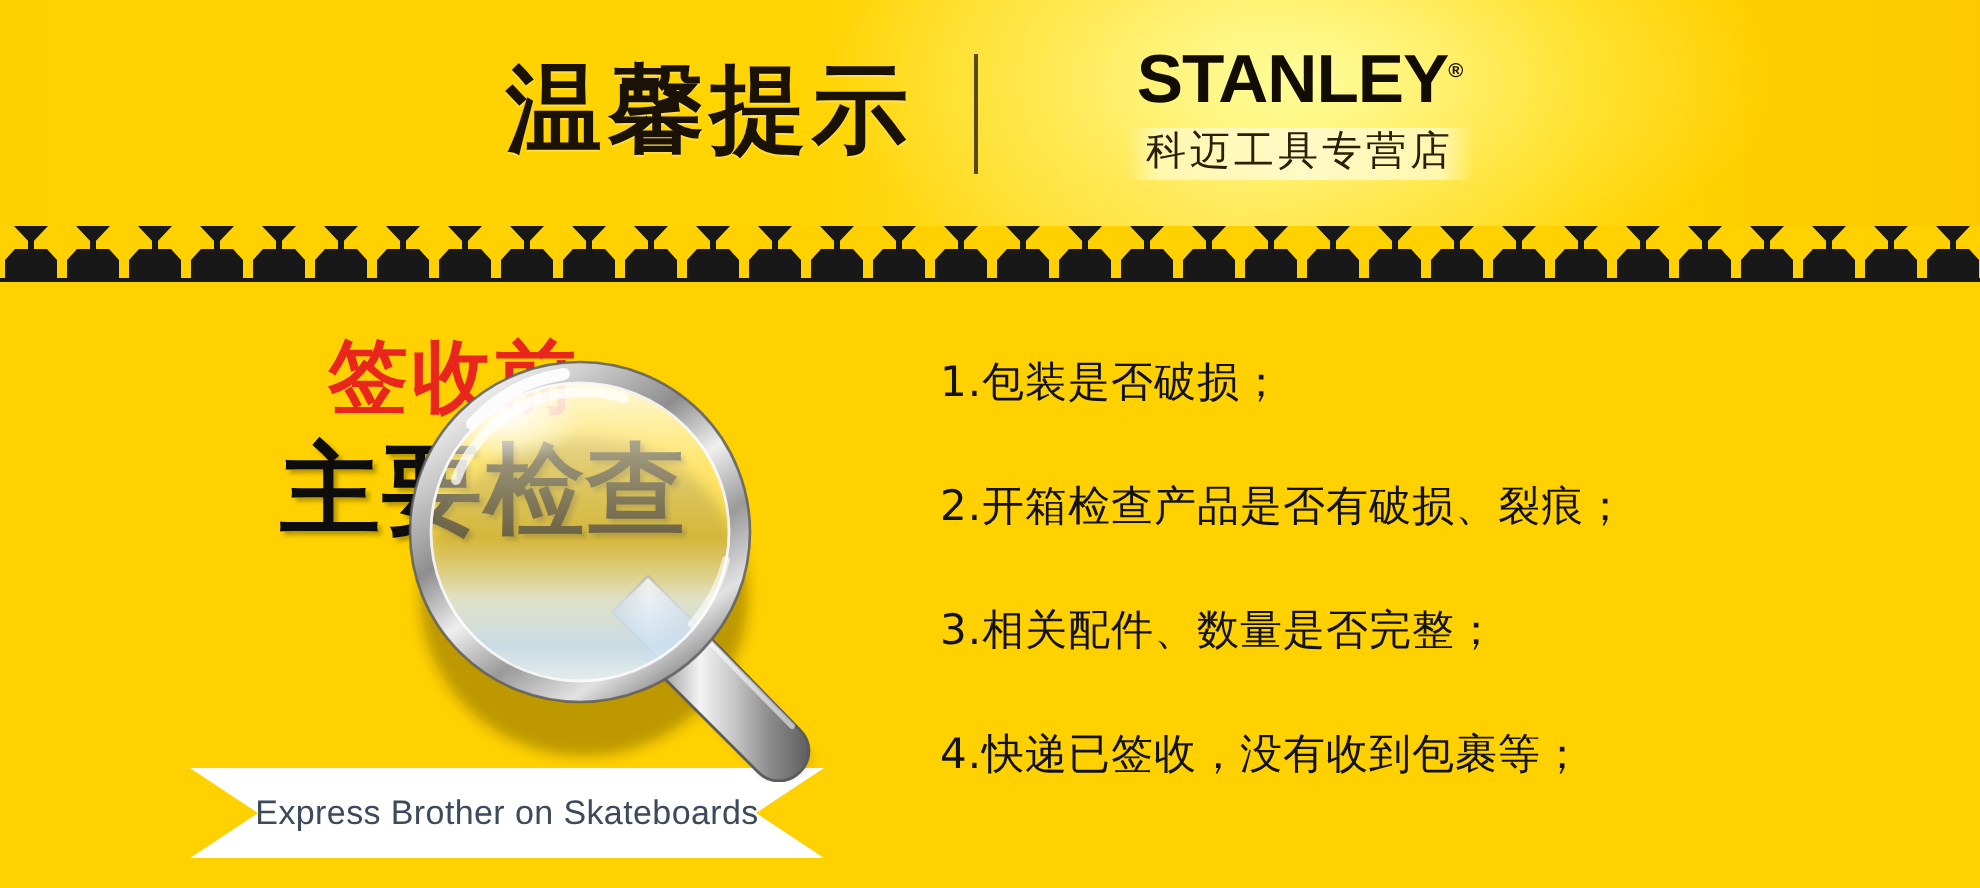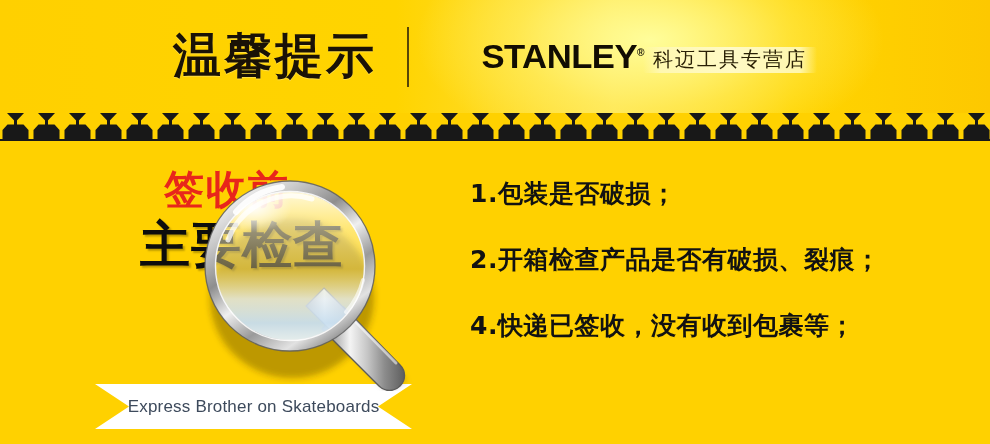--- a/index.html
+++ b/index.html
@@ -26,21 +26,21 @@
     font-size:48px;font-weight:700;color:#1a1206;
     letter-spacing:3px;line-height:1;
     text-shadow:0 1px 0 rgba(255,255,255,.25);
     white-space:nowrap;
     transform:translateY(-2px);
   }
   #header-divider{
     width:2px;height:60px;background:#3a2d08;opacity:.85;
     margin:0 26px 0 30px;
   }
-  #brand{display:flex;flex-direction:row;align-items:center;justify-content:space-between;transform:translateY(-1px);margin-left:48px;}
+  #brand{display:flex;flex-direction:column;align-items:center;justify-content:space-between;transform:translateY(-1px);margin-left:48px;}
   #brand-name{
     position:relative;
     font-family:"Liberation Sans","DejaVu Sans",sans-serif;
     font-size:34px;font-weight:700;color:#120d02;
     letter-spacing:-0.5px;line-height:1;white-space:nowrap;
     transform:scaleX(1.02);
   }
   #brand-reg{
     font-size:10px;vertical-align:super;font-weight:700;letter-spacing:0;
   }
@@ -78,21 +78,21 @@
   }
 
   
   #magnifier{position:absolute;left:200px;top:35px;width:220px;height:215px;z-index:5;}
   #magnifier svg{display:block;width:220px;height:215px;}
 
   
   #list{position:absolute;left:470px;top:40px;width:500px;z-index:2;}
   .list-item{
     font-family:"DejaVu Sans","Liberation Sans",sans-serif;
-    font-size:25px;font-weight:700;color:#121212;
+    font-size:21px;font-weight:400;color:#121212;
     line-height:1;white-space:nowrap;margin-bottom:41px;
     letter-spacing:.5px;
   }
   .list-item:last-child{margin-bottom:8px;}
 
   
   #ribbon{position:absolute;left:95px;top:243px;width:317px;height:45px;z-index:4;}
   #ribbon svg{position:absolute;left:0;top:0;width:317px;height:45px;}
   #ribbon-label{
     position:absolute;left:0;top:0;width:317px;height:45px;
@@ -210,20 +210,21 @@
         <circle cx="90" cy="90" r="74.5" fill="none" stroke="#FFFFFF" stroke-width="1.4" stroke-opacity=".85"></circle>
 
         <path d="M36,36 A76,76 0 0 1 82,11" stroke="#FFFFFF" stroke-width="6" stroke-opacity=".9" fill="none" stroke-linecap="round"></path>
         <path d="M146,136 A76,76 0 0 0 163,104" stroke="#FFFFFF" stroke-width="4" stroke-opacity=".6" fill="none" stroke-linecap="round"></path>
       </svg>
     </div>
 
     <div id="list">
       <div class="list-item">1.包装是否破损；</div>
       <div class="list-item">2.开箱检查产品是否有破损、裂痕；</div>
+      <div class="list-item">3.相关配件、数量是否完整；</div>
       <div class="list-item">4.快递已签收，没有收到包裹等；</div>
     </div>
 
     <div id="ribbon">
       <svg viewBox="0 0 317 45" preserveAspectRatio="none" aria-hidden="true">
         <path d="M0,0 L317,0 L317,45 L283,45 L317,45 L317,0 Z" fill="none"></path>
         <path d="M0,0 L317,0 L283,22.5 L317,45 L0,45 L34,22.5 Z" fill="#FFFFFF"></path>
       </svg>
       <div id="ribbon-label">Express Brother on Skateboards</div>
     </div>

